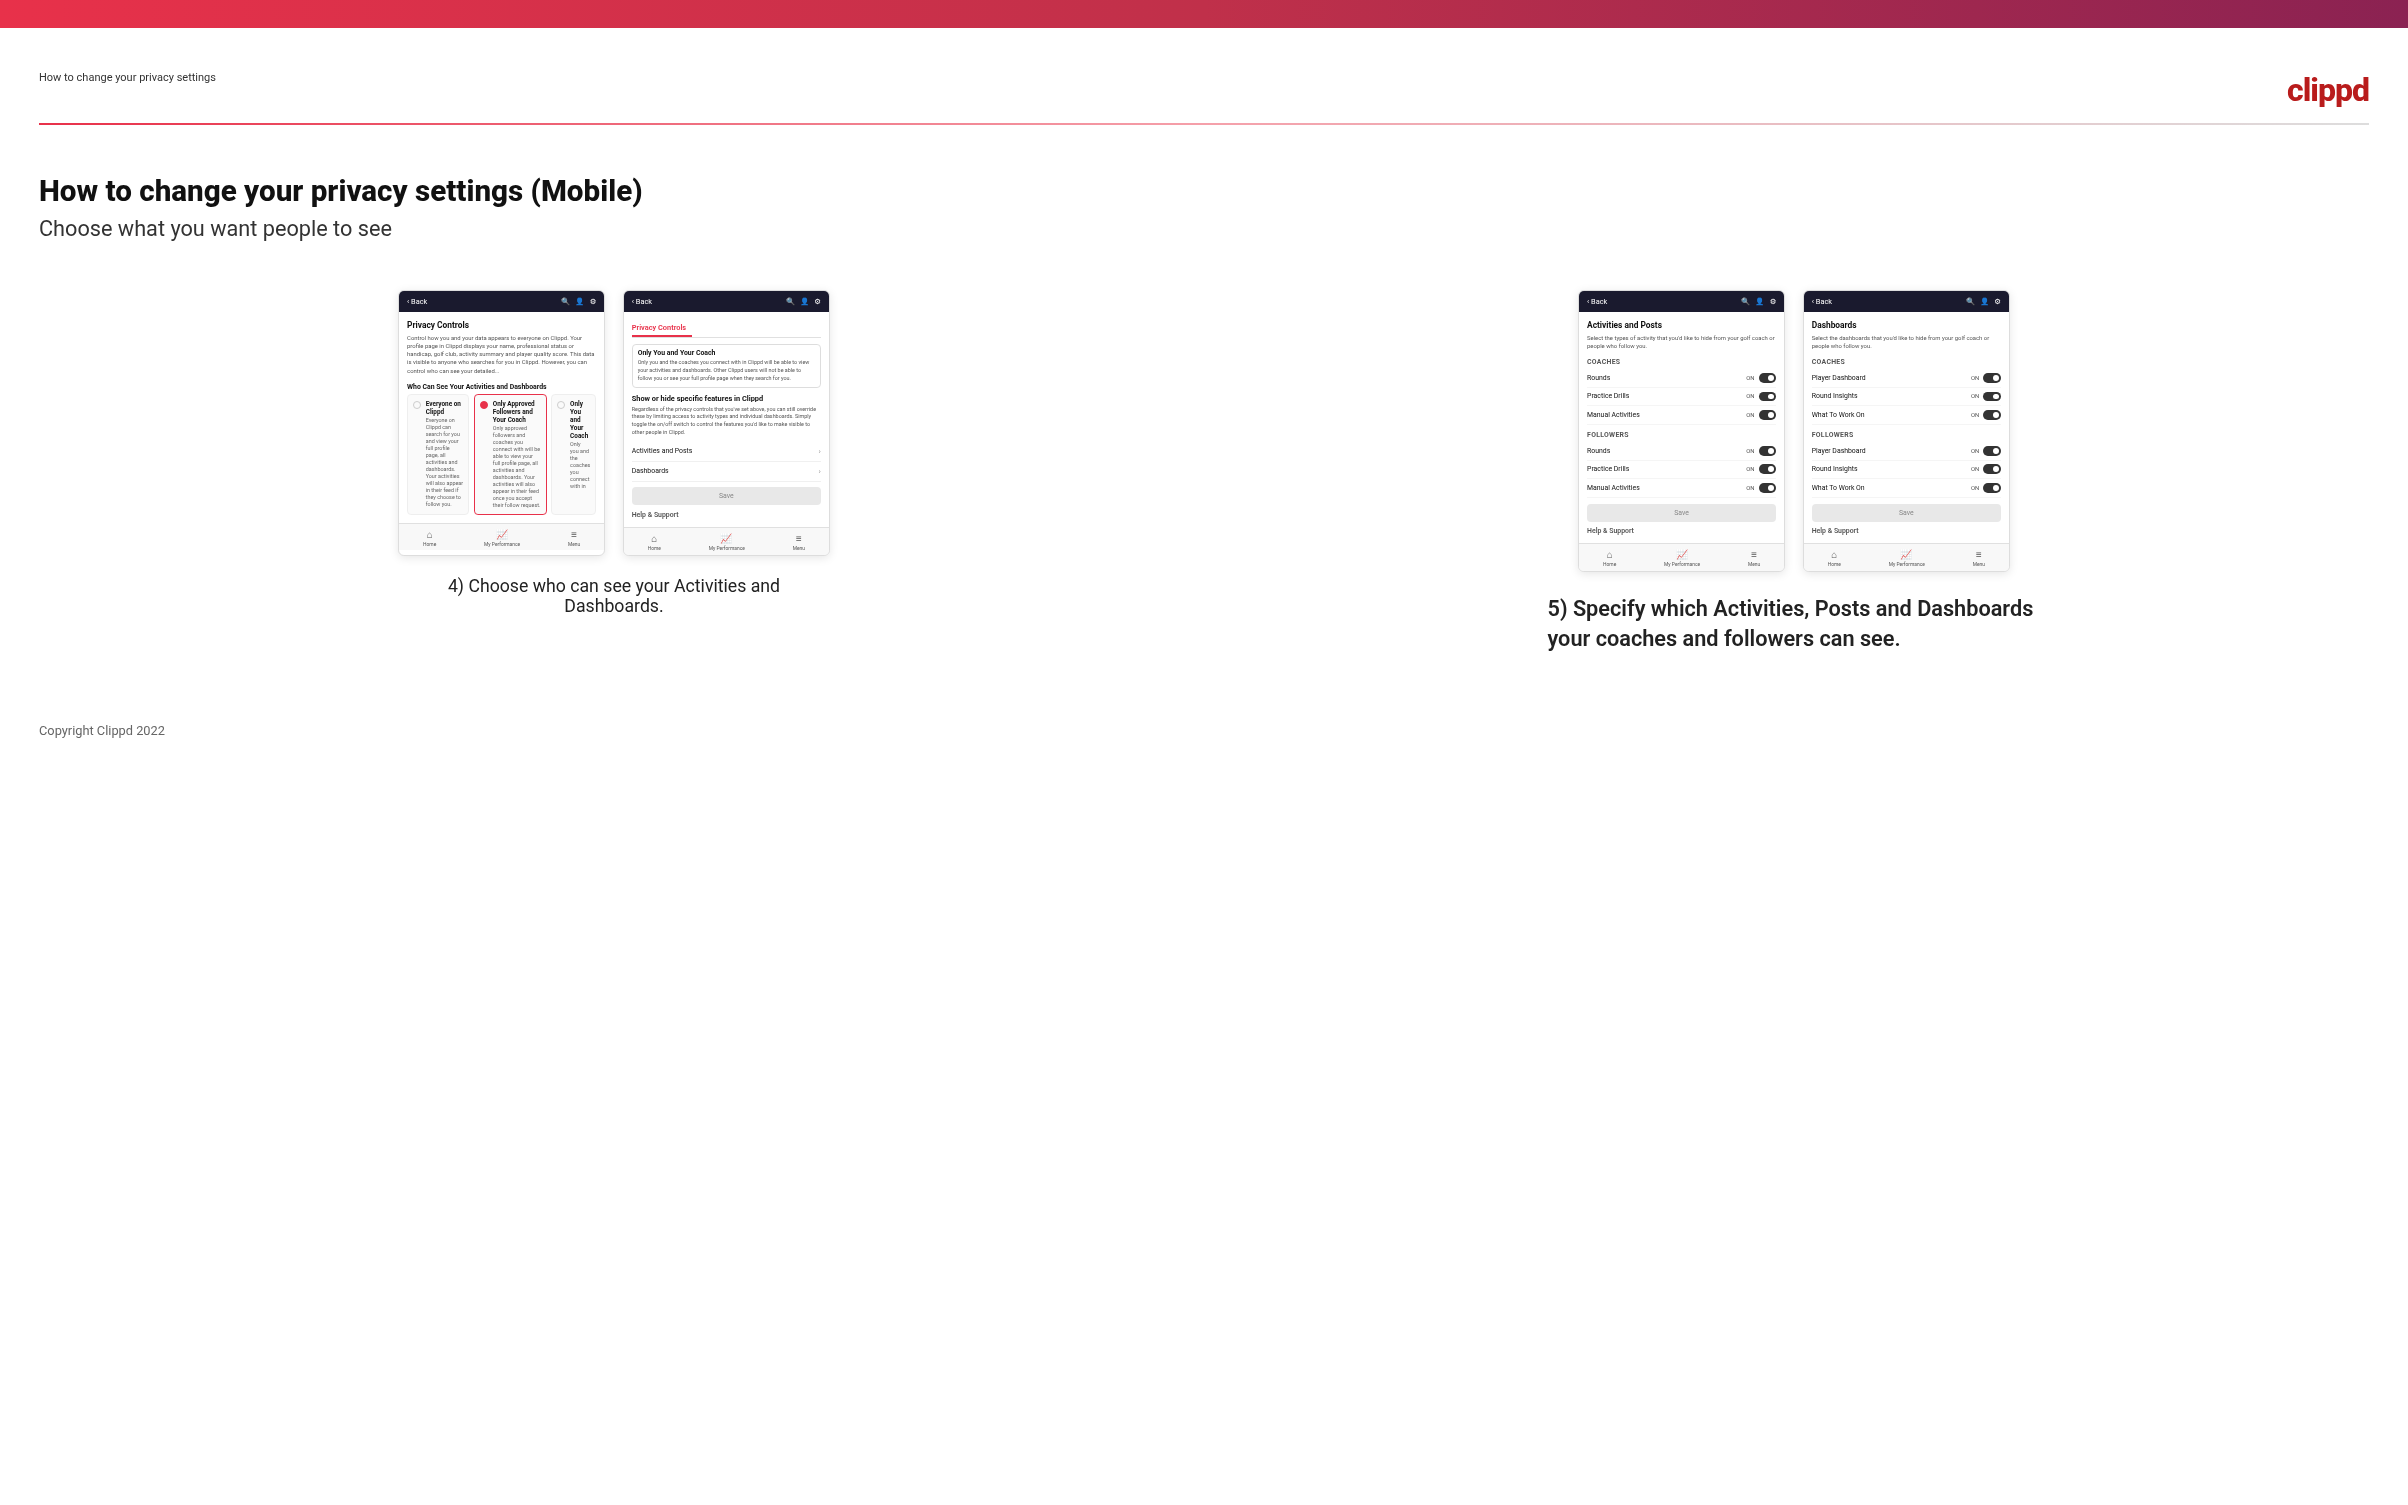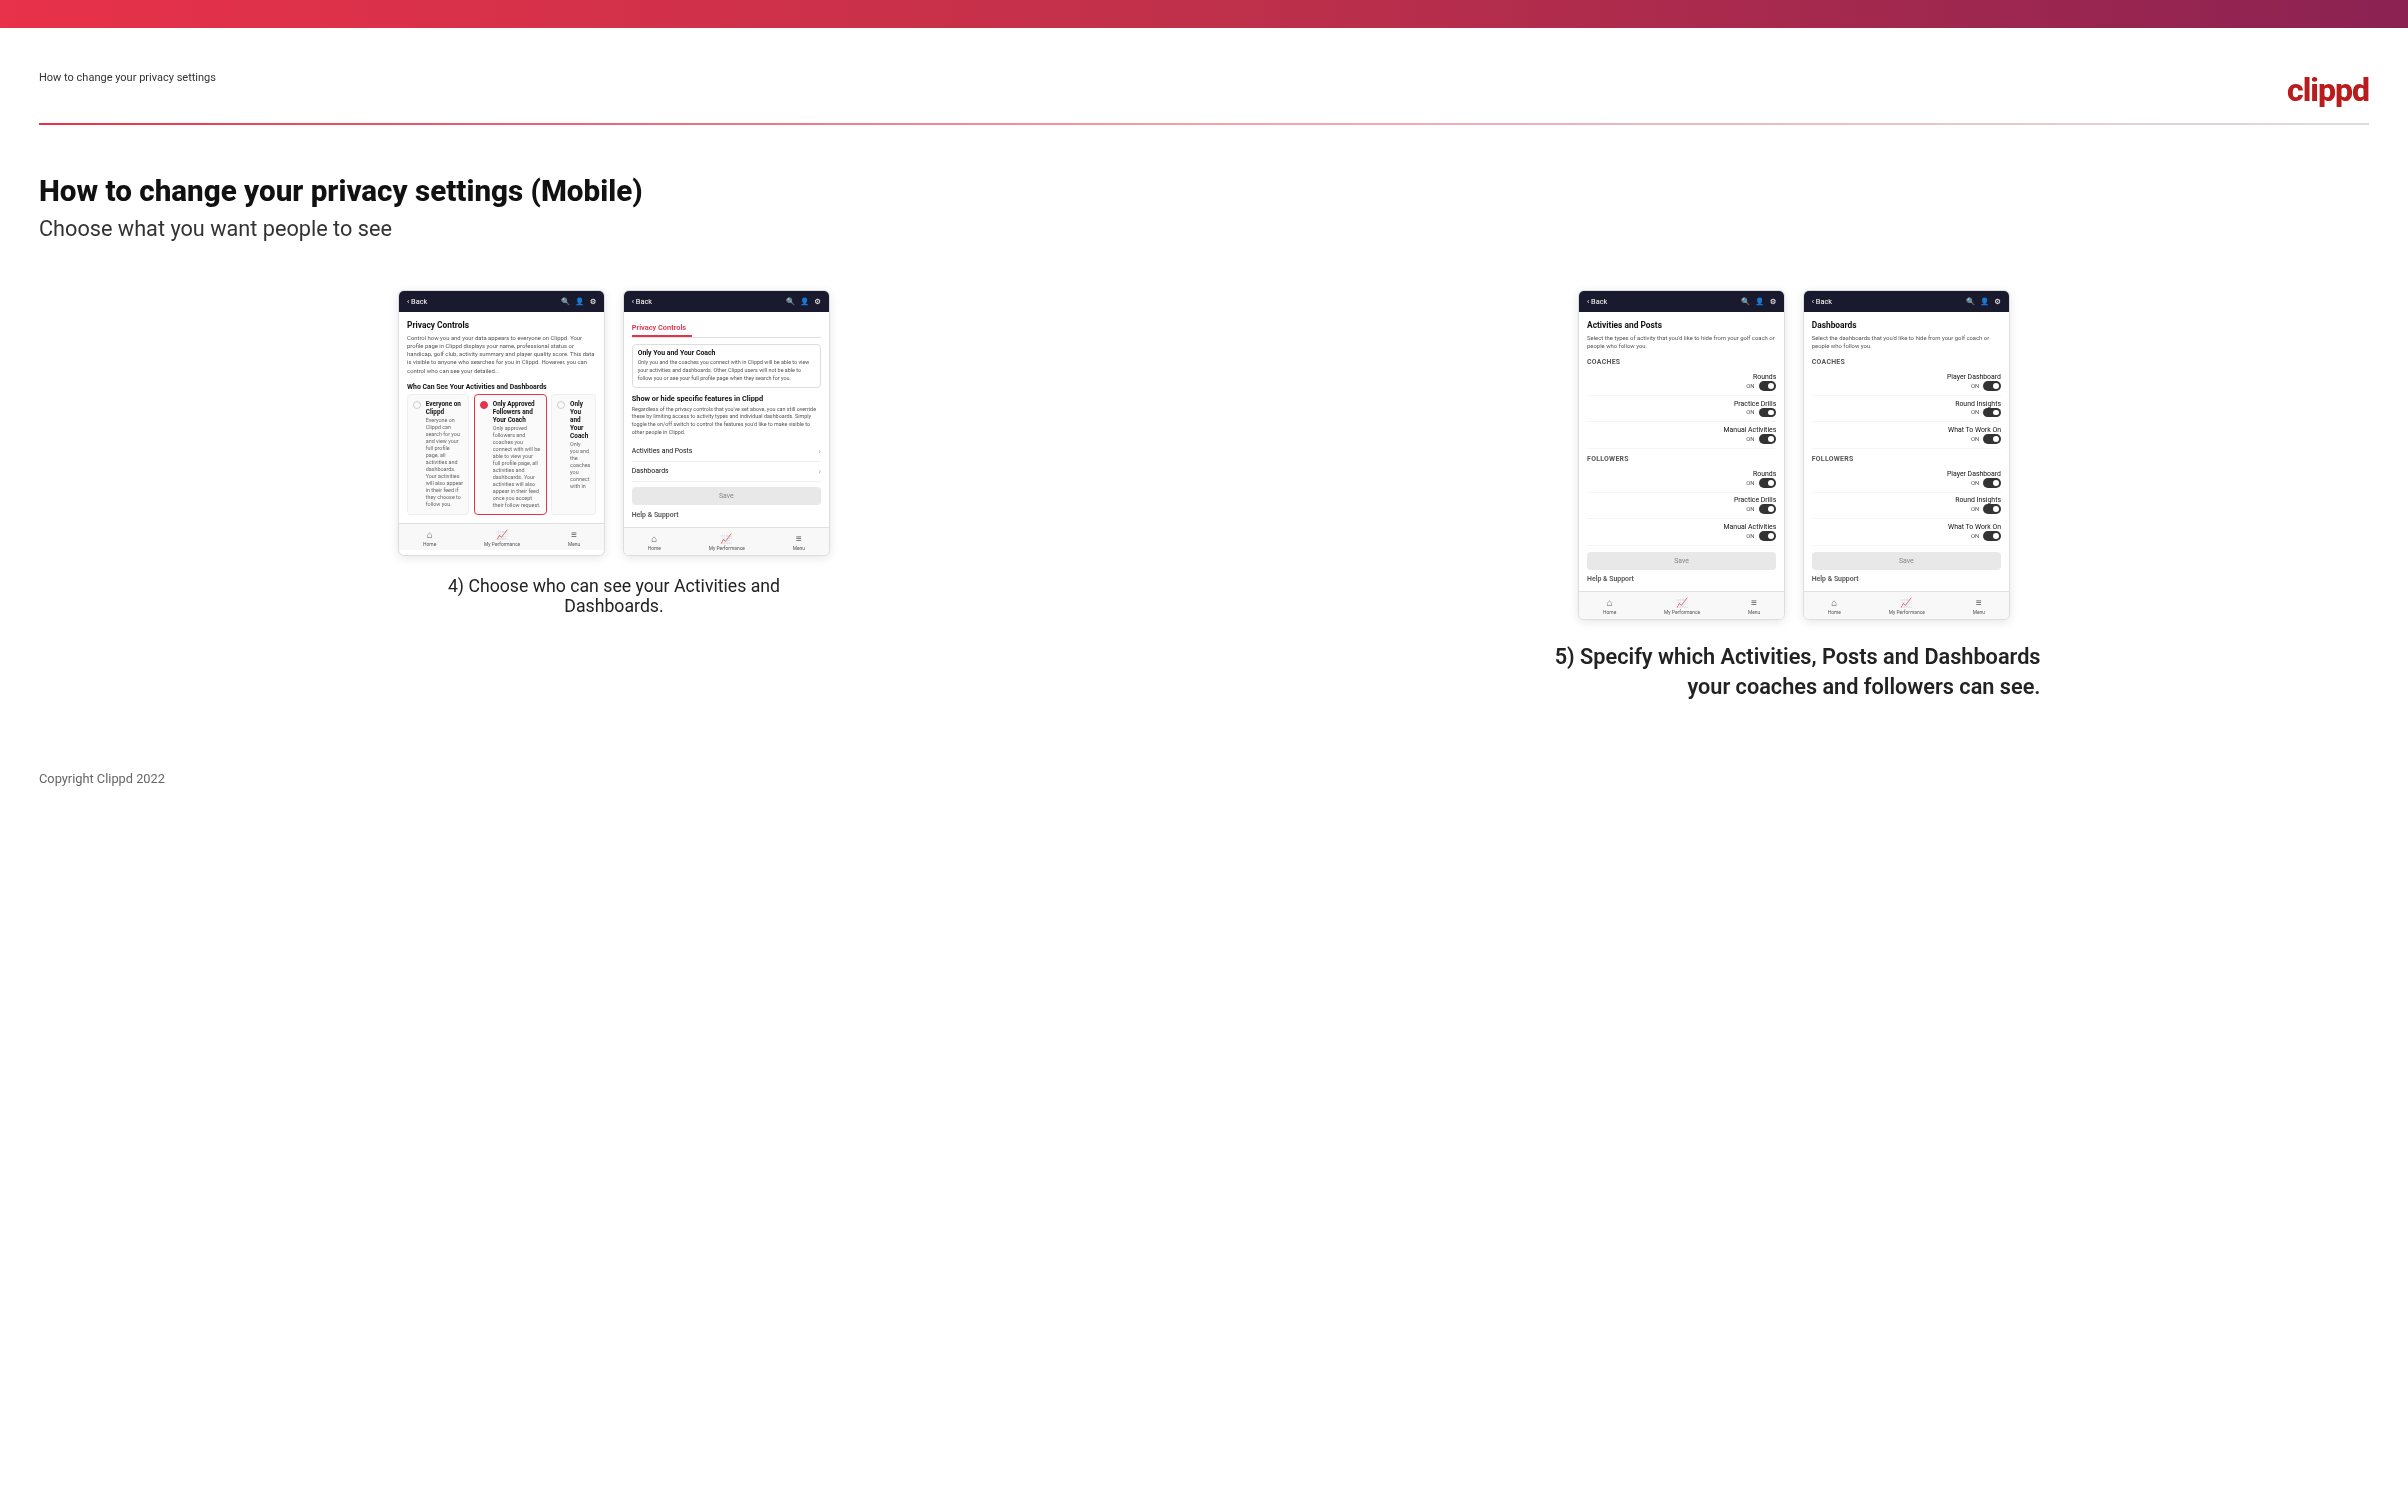--- a/index.html
+++ b/index.html
@@ -247,26 +247,25 @@
       font-size: 6.9px;
       font-weight: 700;
       color: #555;
       margin: 5.9px 0 3px 0;
       text-transform: uppercase;
       letter-spacing: 0.3px;
     }
     .toggle-row {
       display: flex;
       justify-content: space-between;
-      align-items: flex-end;
+      align-items: center;
       padding: 3.9px 0;
       border-bottom: 1px solid #f5f5f5;
       font-size: 6.9px;
       color: #111;
-      flex-direction: column;
     }
     .toggle-switch {
       width: 17.7px;
       height: 9.9px;
       background: #333;
       border-radius: 4.9px;
       position: relative;
     }
     .toggle-switch::after {
       content: '';
@@ -285,21 +284,21 @@
     }
     .toggle-row-right {
       display: flex;
       align-items: center;
       gap: 2px;
     }
     .caption-large {
       font-size: 21.7px;
       font-weight: 600;
       color: #222;
-      text-align: right;
+      text-align: left;
       max-width: 493px;
       margin-top: 21.7px;
       line-height: 1.4;
     }
     .footer {
       padding: 29.6px 39px;
       color: #666;
       font-size: 12.8px;
     }
     .privacy-tab-bar {

